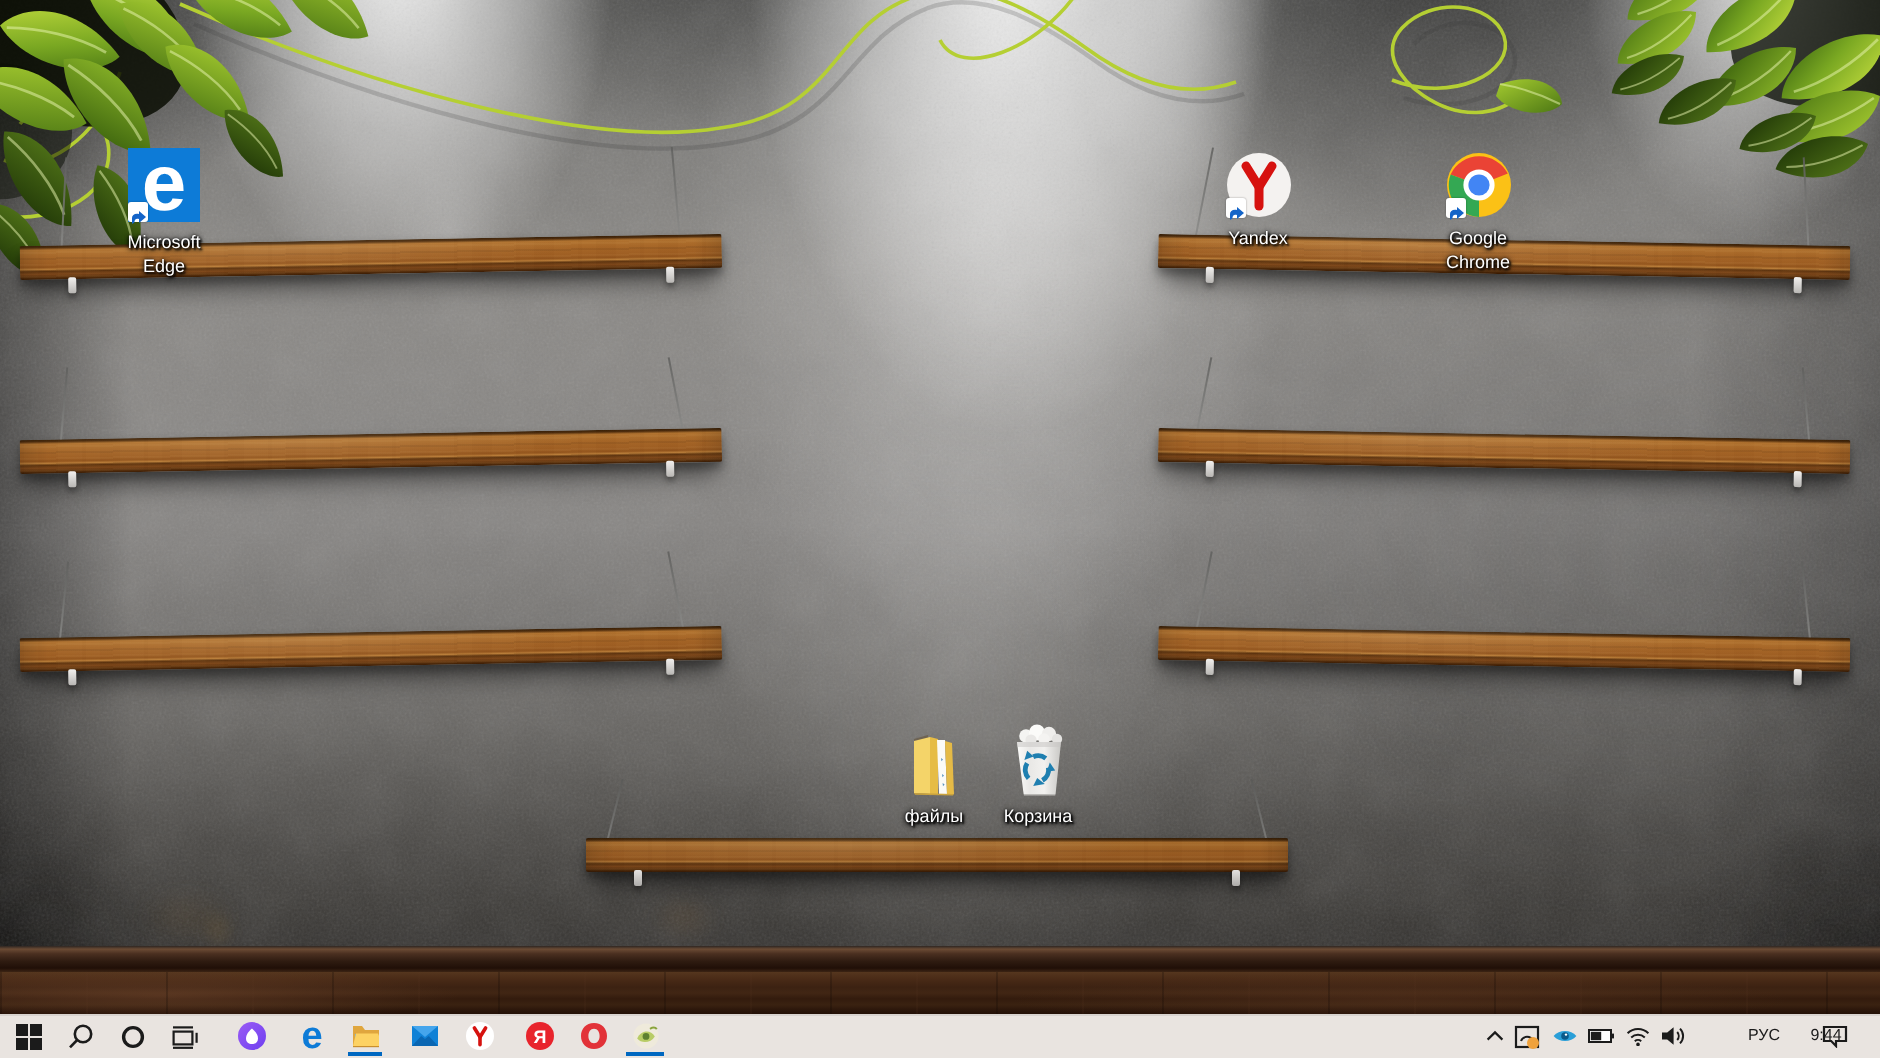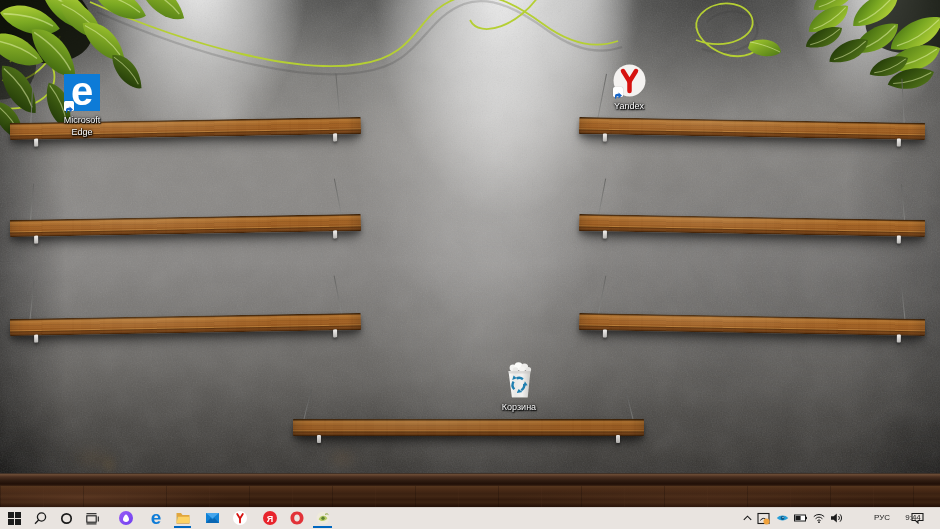--- a/index.html
+++ b/index.html
@@ -221,34 +221,65 @@
       <svg width="36" height="37" viewBox="0 0 36 37">
         <rect width="36" height="37" fill="#0d7bd7"></rect>
         <text x="18" y="31" font-size="40" font-weight="bold" fill="#fff" text-anchor="middle" font-family="Liberation Sans">e</text>
       </svg>
       <span class="sc"><svg width="10" height="10" viewBox="0 0 10 10">
             <path d="M2 8 L2 5 C2 3.5 3.5 2.5 5.5 3 L5.5 1.5 L9 4.5 L5.5 7.5 L5.5 5.5 C4 5 3.2 5.8 3.2 7.2 Z" fill="#1464c8"></path>
           </svg></span>
     </span>
     <div class="lbl">Microsoft<br>Edge</div>
   </div>
-  <div class="dicon" style="left:589px;top:64px">
+  <div class="dicon" style="left:589px;top:76px">
     <span class="ic" style="width:33px;height:33px">
       <svg width="33" height="33" viewBox="0 0 33 33">
         <circle cx="16.5" cy="16.5" r="16" fill="#f4f2f0"></circle>
         <path d="M10 7 L16.5 17.5 L23 7" stroke="#d6120f" stroke-width="4.5" fill="none" stroke-linecap="round" stroke-linejoin="round"></path>
         <path d="M16.5 17 L16.5 27" stroke="#d6120f" stroke-width="4.5" stroke-linecap="round"></path>
       </svg>
       <span class="sc"><svg width="10" height="10" viewBox="0 0 10 10">
             <path d="M2 8 L2 5 C2 3.5 3.5 2.5 5.5 3 L5.5 1.5 L9 4.5 L5.5 7.5 L5.5 5.5 C4 5 3.2 5.8 3.2 7.2 Z" fill="#1464c8"></path>
           </svg></span>
     </span>
     <div class="lbl">Yandex</div>
   </div>
-
+  <div class="dicon" style="left:699px;top:76px">
+    <span class="ic" style="width:33px;height:33px">
+      <svg width="33" height="33" viewBox="0 0 33 33">
+        <circle cx="16.5" cy="16.5" r="16" fill="#fbc116"></circle>
+        <path d="M16.5 16.5 L2.3 11.2 A16 16 0 0 1 30.9 10.8 Z" fill="#ea4335"></path>
+        <path d="M16.5 16.5 L2.3 11.2 A16 16 0 0 0 16.5 32.5 Z" fill="#34a853"></path>
+        <circle cx="16.5" cy="16.5" r="7.8" fill="#fff"></circle>
+        <circle cx="16.5" cy="16.5" r="5.3" fill="#4285f4"></circle>
+      </svg>
+      <span class="sc"><svg width="10" height="10" viewBox="0 0 10 10">
+            <path d="M2 8 L2 5 C2 3.5 3.5 2.5 5.5 3 L5.5 1.5 L9 4.5 L5.5 7.5 L5.5 5.5 C4 5 3.2 5.8 3.2 7.2 Z" fill="#1464c8"></path>
+          </svg></span>
+    </span>
+    <div class="lbl">Google<br>Chrome</div>
+  </div>
+
+  <div class="dicon" style="left:427px;top:367px">
+    <span class="ic" style="width:23px;height:31px">
+      <svg width="23" height="31" viewBox="0 0 23 31">
+        <path d="M1 2.5 L8 0.5 L8 4 L1 5.5 Z" fill="#6e6353"></path>
+        <path d="M1 3.5 L9 1.5 L9 30 L1 29.5 Z" fill="#f4d469"></path>
+        <path d="M9 1.5 L13 2.5 L13 30 L9 30 Z" fill="#e6bc45"></path>
+        <path d="M12.5 3 L16.5 3 L17.5 30 L13.5 30 Z" fill="#fbfaf6"></path>
+        <path d="M14.5 12 L15.5 12.8 L14.7 13.6 Z" fill="#5a93c0"></path>
+        <path d="M15 20 L16 20.8 L15.2 21.6 Z" fill="#5a93c0"></path>
+        <path d="M15.3 24.5 L16.3 25.3 L15.5 26.1 Z" fill="#5a93c0"></path>
+        <path d="M16.5 3.5 L20 4.5 L21 30 L17.5 30 Z" fill="#e5ba46"></path>
+        <path d="M1 29.5 L21 30 L20.5 30.8 L1.5 30.4 Z" fill="#c9a23e"></path>
+      </svg>
+    </span>
+    <div class="lbl">файлы</div>
+  </div>
   <div class="dicon" style="left:479px;top:362px">
     <span class="ic" style="width:27px;height:36px">
       <svg width="27" height="36" viewBox="0 0 27 36">
         <defs>
             <linearGradient id="bg1" x1="0" y1="0" x2="1" y2="0">
           <stop offset="0" stop-color="#fbfbf9"></stop>
               <stop offset=".3" stop-color="#e9e8e6"></stop>
               <stop offset=".62" stop-color="#f2f1ef"></stop>
               <stop offset="1" stop-color="#c9c8c5"></stop>
         </linearGradient>

